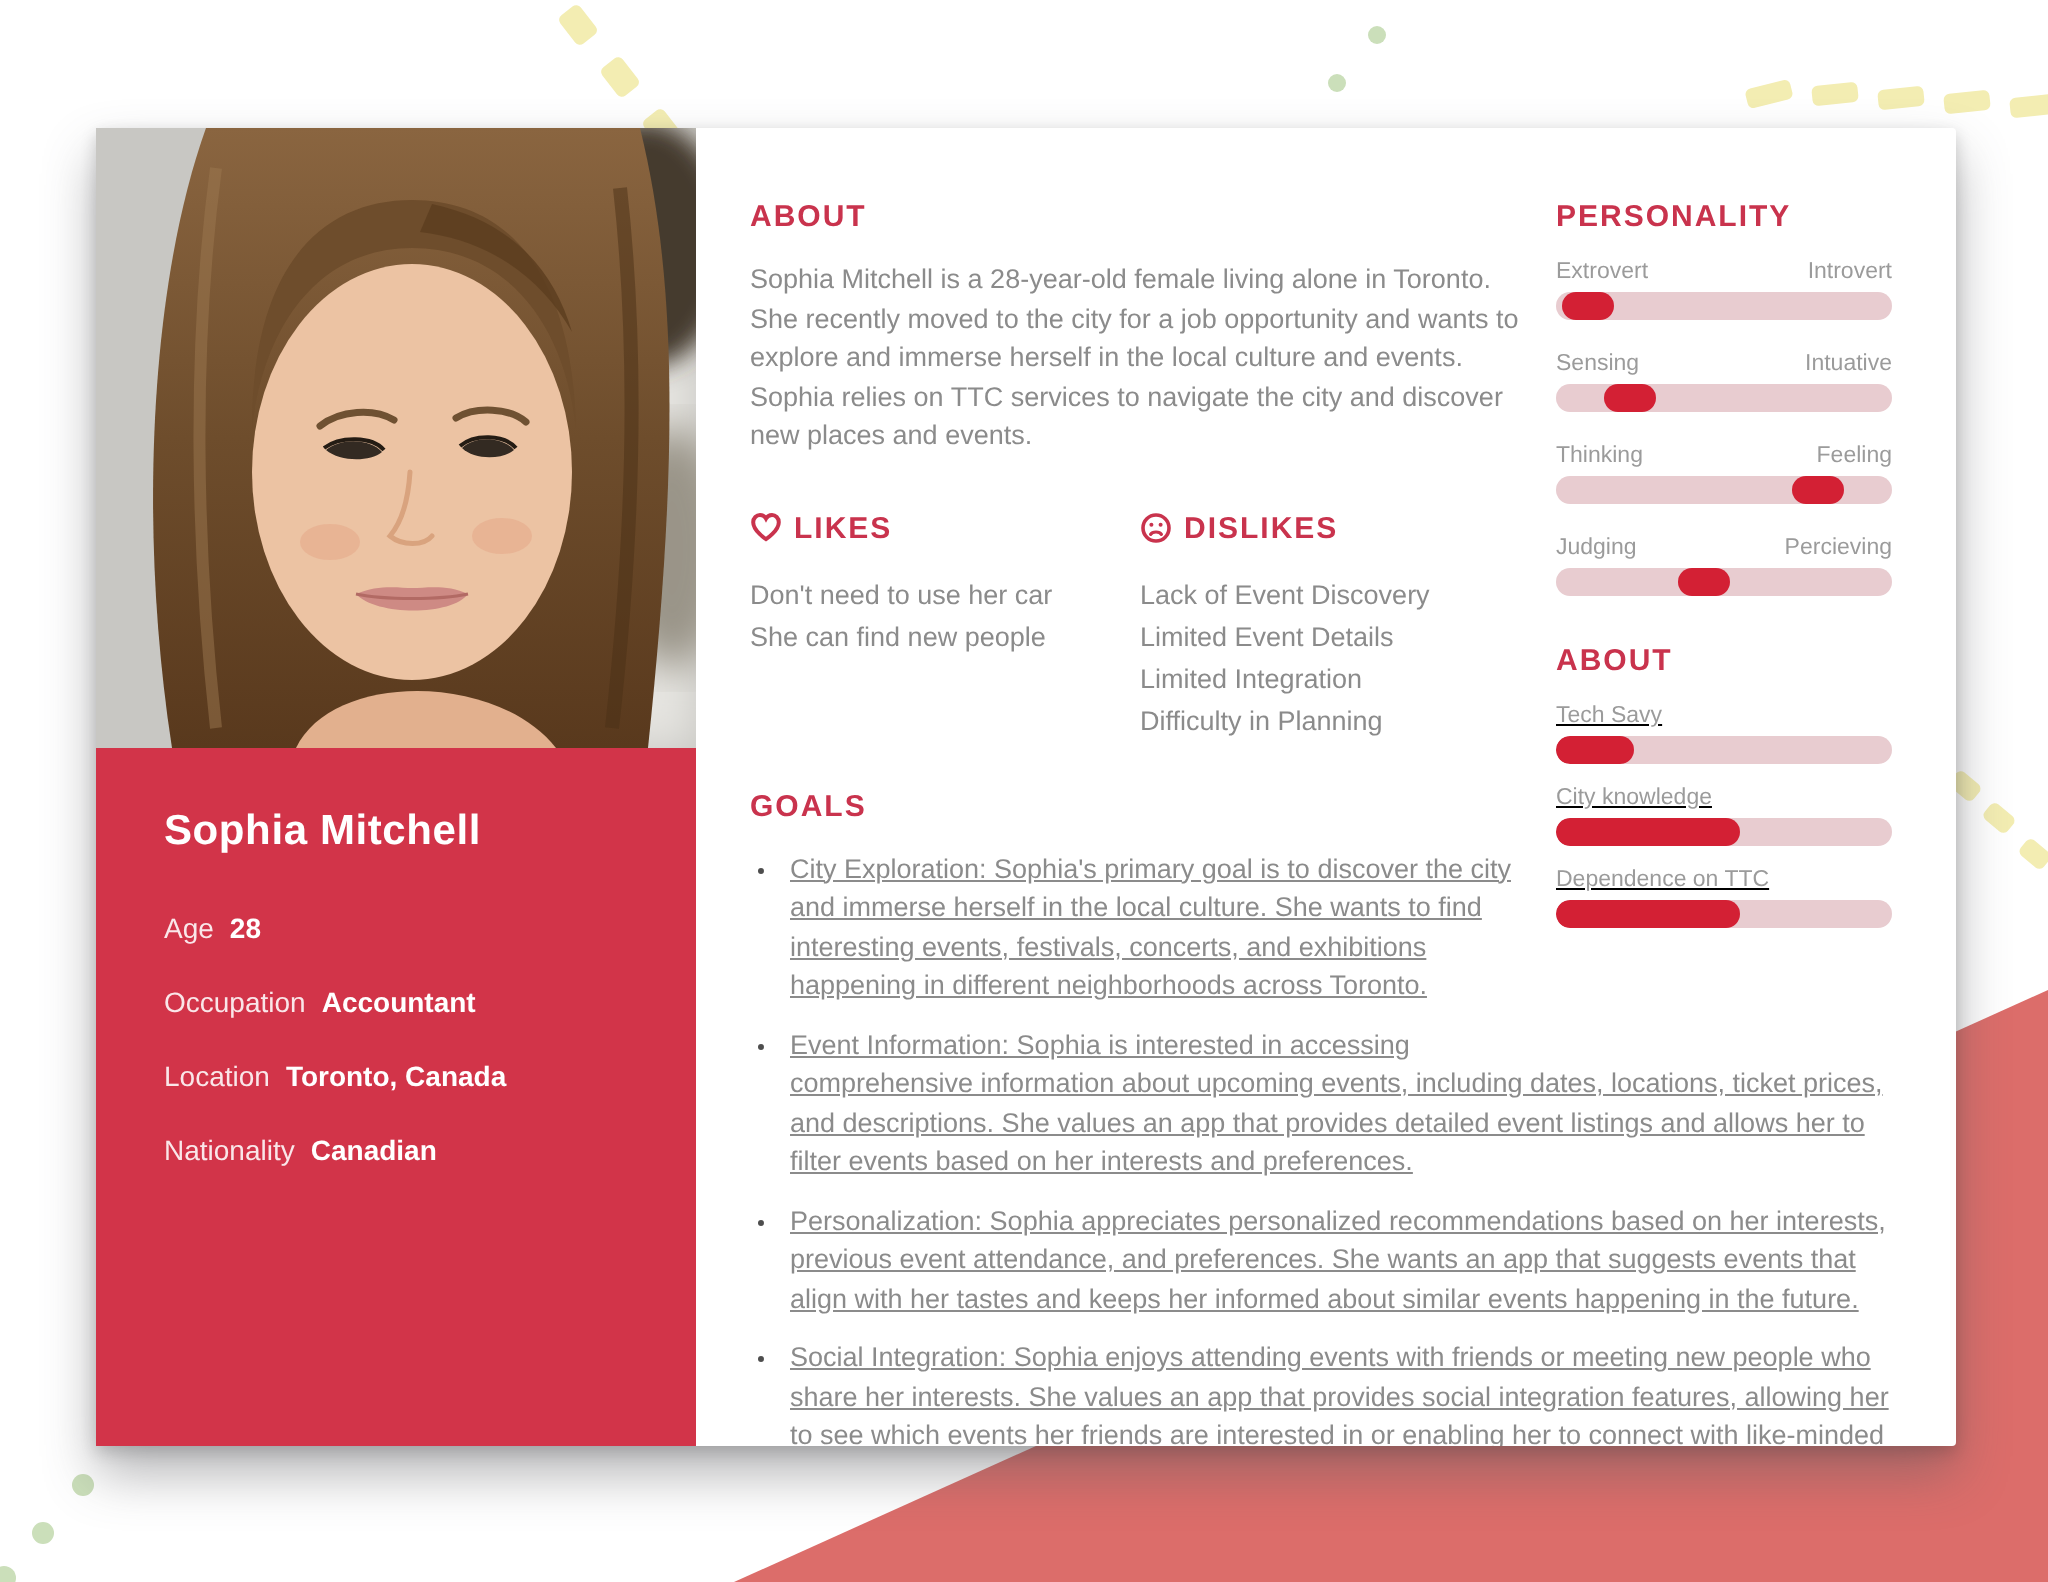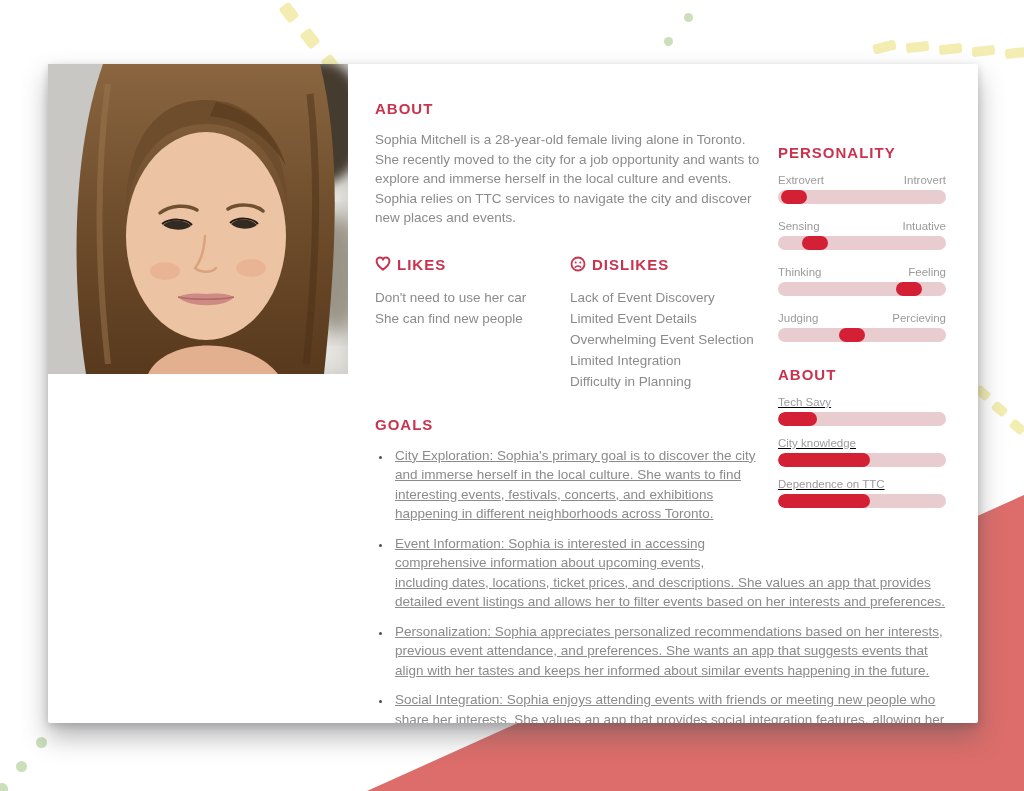--- a/index.html
+++ b/index.html
@@ -31,21 +31,21 @@
   .id-panel { flex:1; background:#d23449; color:#fff; padding:30px 30px 0 34px; }
   .id-name { font-size:21px; font-weight:700; letter-spacing:.3px; margin-bottom:28px; }
   .id-row { font-size:14px; margin-bottom:21px; color:rgba(255,255,255,.88); }
   .id-row b { color:#fff; margin-left:8px; font-weight:700; }
 
   
   .content { flex:1; padding:36px 32px 0 27px; display:block; overflow:hidden; }
   h2 { font-size:15px; font-weight:700; letter-spacing:1px; color:#c9334d; margin:0 0 13px 0; }
   .gray { color:#8b8b8b; }
 
-  .right-col { float:right; width:168px; margin-left:18px; margin-bottom:48px;margin-top:44px; }
+  .right-col { float:right; width:168px; margin-left:18px; margin-bottom:48px; }
   .scale-row { margin-bottom:16px; }
   .scale-labels { display:flex; justify-content:space-between; font-size:11.5px; color:#9b9b9b; margin-bottom:4px; }
   .track { position:relative; height:14px; border-radius:7px; background:#e8ccd0; }
   .knob { position:absolute; top:0; width:26px; height:14px; border-radius:7px; background:#d32034; }
   .traits-block { margin-top:24px; }
   .trait-row { margin-bottom:11px;text-decoration:underline; }
   .trait-label { font-size:11.5px; color:#9b9b9b; margin-bottom:4px; }
   .bar { height:14px; border-radius:7px; background:#e8ccd0; overflow:hidden; }
   .fill { height:100%; border-radius:7px; background:#d32034; }
 
@@ -141,20 +141,35 @@
 
         <path d="M157,172 C156,188 152,198 147,204 C153,209 164,209 168,204" stroke="#d9a37e" stroke-width="2.5" fill="none" stroke-linecap="round"></path>
 
         <ellipse cx="117" cy="207" rx="15" ry="9" fill="#e5a283" opacity=".45"></ellipse>
         <ellipse cx="203" cy="204" rx="15" ry="9" fill="#e5a283" opacity=".45"></ellipse>
 
         <path d="M130,233 C141,228 152,230 158,230 C165,230 176,228 186,233 C178,244 140,244 130,233 Z" fill="#ce8a84"></path>
         <path d="M130,233 C144,236 172,236 186,233" stroke="#b26a64" stroke-width="1.5" fill="none"></path>
       </svg>
     </div>
+    <div class="id-panel">
+      <div class="id-name">Sophia Mitchell</div>
+      <div class="id-row">
+        <span>Age</span><b>28</b>
+      </div>
+      <div class="id-row">
+        <span>Occupation</span><b>Accountant</b>
+      </div>
+      <div class="id-row">
+        <span>Location</span><b>Toronto, Canada</b>
+      </div>
+      <div class="id-row">
+        <span>Nationality</span><b>Canadian</b>
+      </div>
+    </div>
   </div>
 
   <div class="content">
 
     <div class="right-col">
       <h2>PERSONALITY</h2>
 
       <div class="scale-row">
         <div class="scale-labels">
           <span>Extrovert</span>
@@ -239,21 +254,20 @@
             <circle cx="8" cy="8" r="6.5" fill="none" stroke="#c9334d" stroke-width="1.8"></circle>
             <circle cx="5.7" cy="6.4" r="1" fill="#c9334d"></circle>
             <circle cx="10.3" cy="6.4" r="1" fill="#c9334d"></circle>
             <path d="M5.3 11.2 C6.2 9.6 9.8 9.6 10.7 11.2" fill="none" stroke="#c9334d" stroke-width="1.6" stroke-linecap="round"></path>
           </svg>
           <h2>DISLIKES</h2>
         </div>
         <ul class="ld-list gray">
           <li>Lack of Event Discovery</li>
           <li>Limited Event Details</li>
-          <li>Overwhelming Event Selection</li>
           <li>Limited Integration</li>
           <li>Difficulty in Planning</li>
         </ul>
       </div>
     </div>
 
     <div>
       <h2>GOALS</h2>
       <ul class="goals-list gray">
         <li>City Exploration: Sophia's primary goal is to discover the city and immerse herself in the local culture. She wants to find interesting events, festivals, concerts, and exhibitions happening in different neighborhoods across Toronto.</li>

